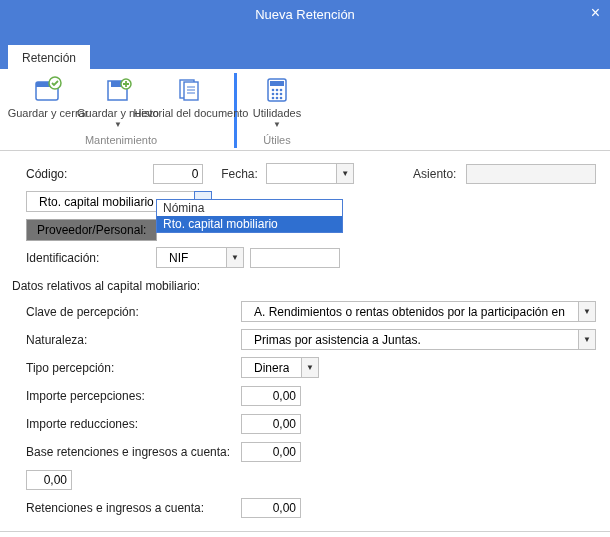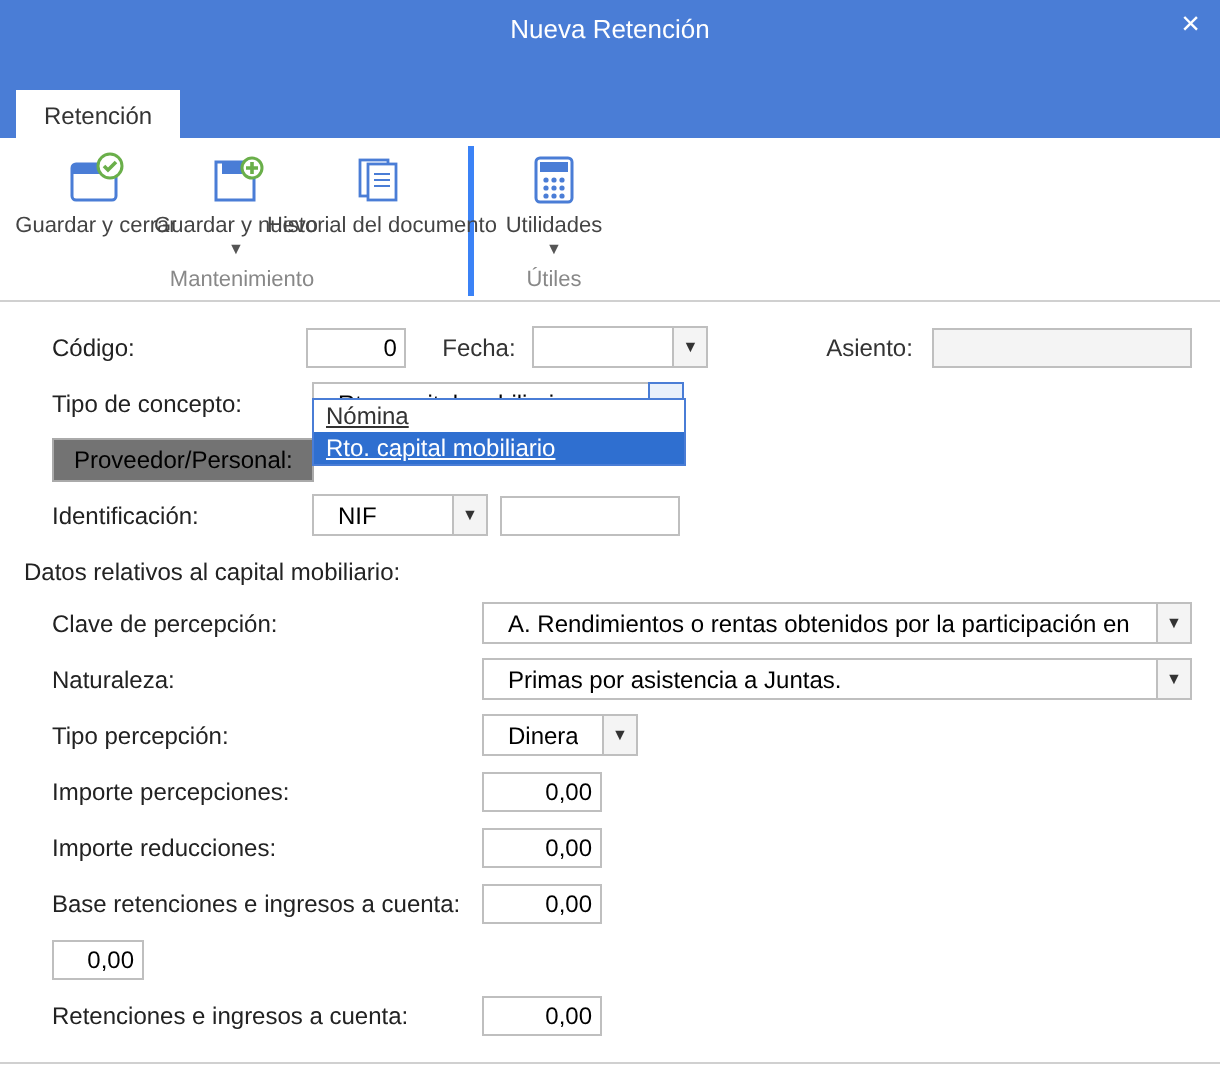--- a/index.html
+++ b/index.html
@@ -28,21 +28,21 @@
   .lbl-wide { width: 215px; font-size: 12px; color: #222; }
   input.txt { border: 1px solid #bfbfbf; height: 20px; padding: 1px 4px; font-size: 12px; font-family: inherit; }
   input.num { text-align: right; }
   .combo { display: inline-flex; align-items: stretch; height: 21px; }
   .combo input { border: 1px solid #bfbfbf; border-right: none; height: 21px; padding: 1px 12px; font-size: 12px; font-family: inherit; }
   .combo .cbtn { width: 18px; border: 1px solid #bfbfbf; background: #f4f4f4; display: flex; align-items: center; justify-content: center; font-size: 8px; color: #333; cursor: pointer; }
   
   .btn-prov { border: 1px solid #aaa; background: #737373; padding: 3px 10px; font-size: 12px; cursor: pointer; }
   
   .dropdown-open { position: absolute; border: 1px solid #4a7dd6; background: #fff; font-size: 12px; z-index: 10; }
-  .dropdown-open .opt { padding: 1px 6px; text-decoration: underline; }
+  .dropdown-open .opt { padding: 1px 6px; }
   .dropdown-open .opt.sel { background: #2f6fd0; color: #fff; }
   
   .section-title { font-size: 12px; color: #222; margin: 10px 0 8px -14px; }
   
   .footer { border-top: 1px solid #d0d0d0; padding: 8px 12px; display: flex; justify-content: flex-end; gap: 10px; }
   .footer button { border: 1px solid #aaa; background: #f7f7f7; padding: 4px 18px; font-size: 12px; cursor: pointer; }
   
   svg { display: block; }
 </style>
 </head>
@@ -134,21 +134,20 @@
     <span class="combo">
       <input style="width: 70px;" value="">
       <span class="cbtn">▼</span>
     </span>
     <span style="width:60px"></span>
     <span style="width:54px">Asiento:</span>
     <input class="txt" style="width: 130px; background: rgb(244, 244, 244);" readonly="" value="">
   </div>
 
   <div class="row">
-    <span class="lbl">Tipo de concepto:</span>
     <span class="combo">
       <input style="width: 168px;" value="Rto. capital mobiliario">
       <span class="cbtn" style="border-color:#4a7dd6;background:#e8f0fb">▼</span>
     </span>
   </div>
 
   <div class="dropdown-open" style="left:156px; top:48px; width:187px;">
     <div class="opt">Nómina</div>
     <div class="opt sel">Rto. capital mobiliario</div>
   </div>

